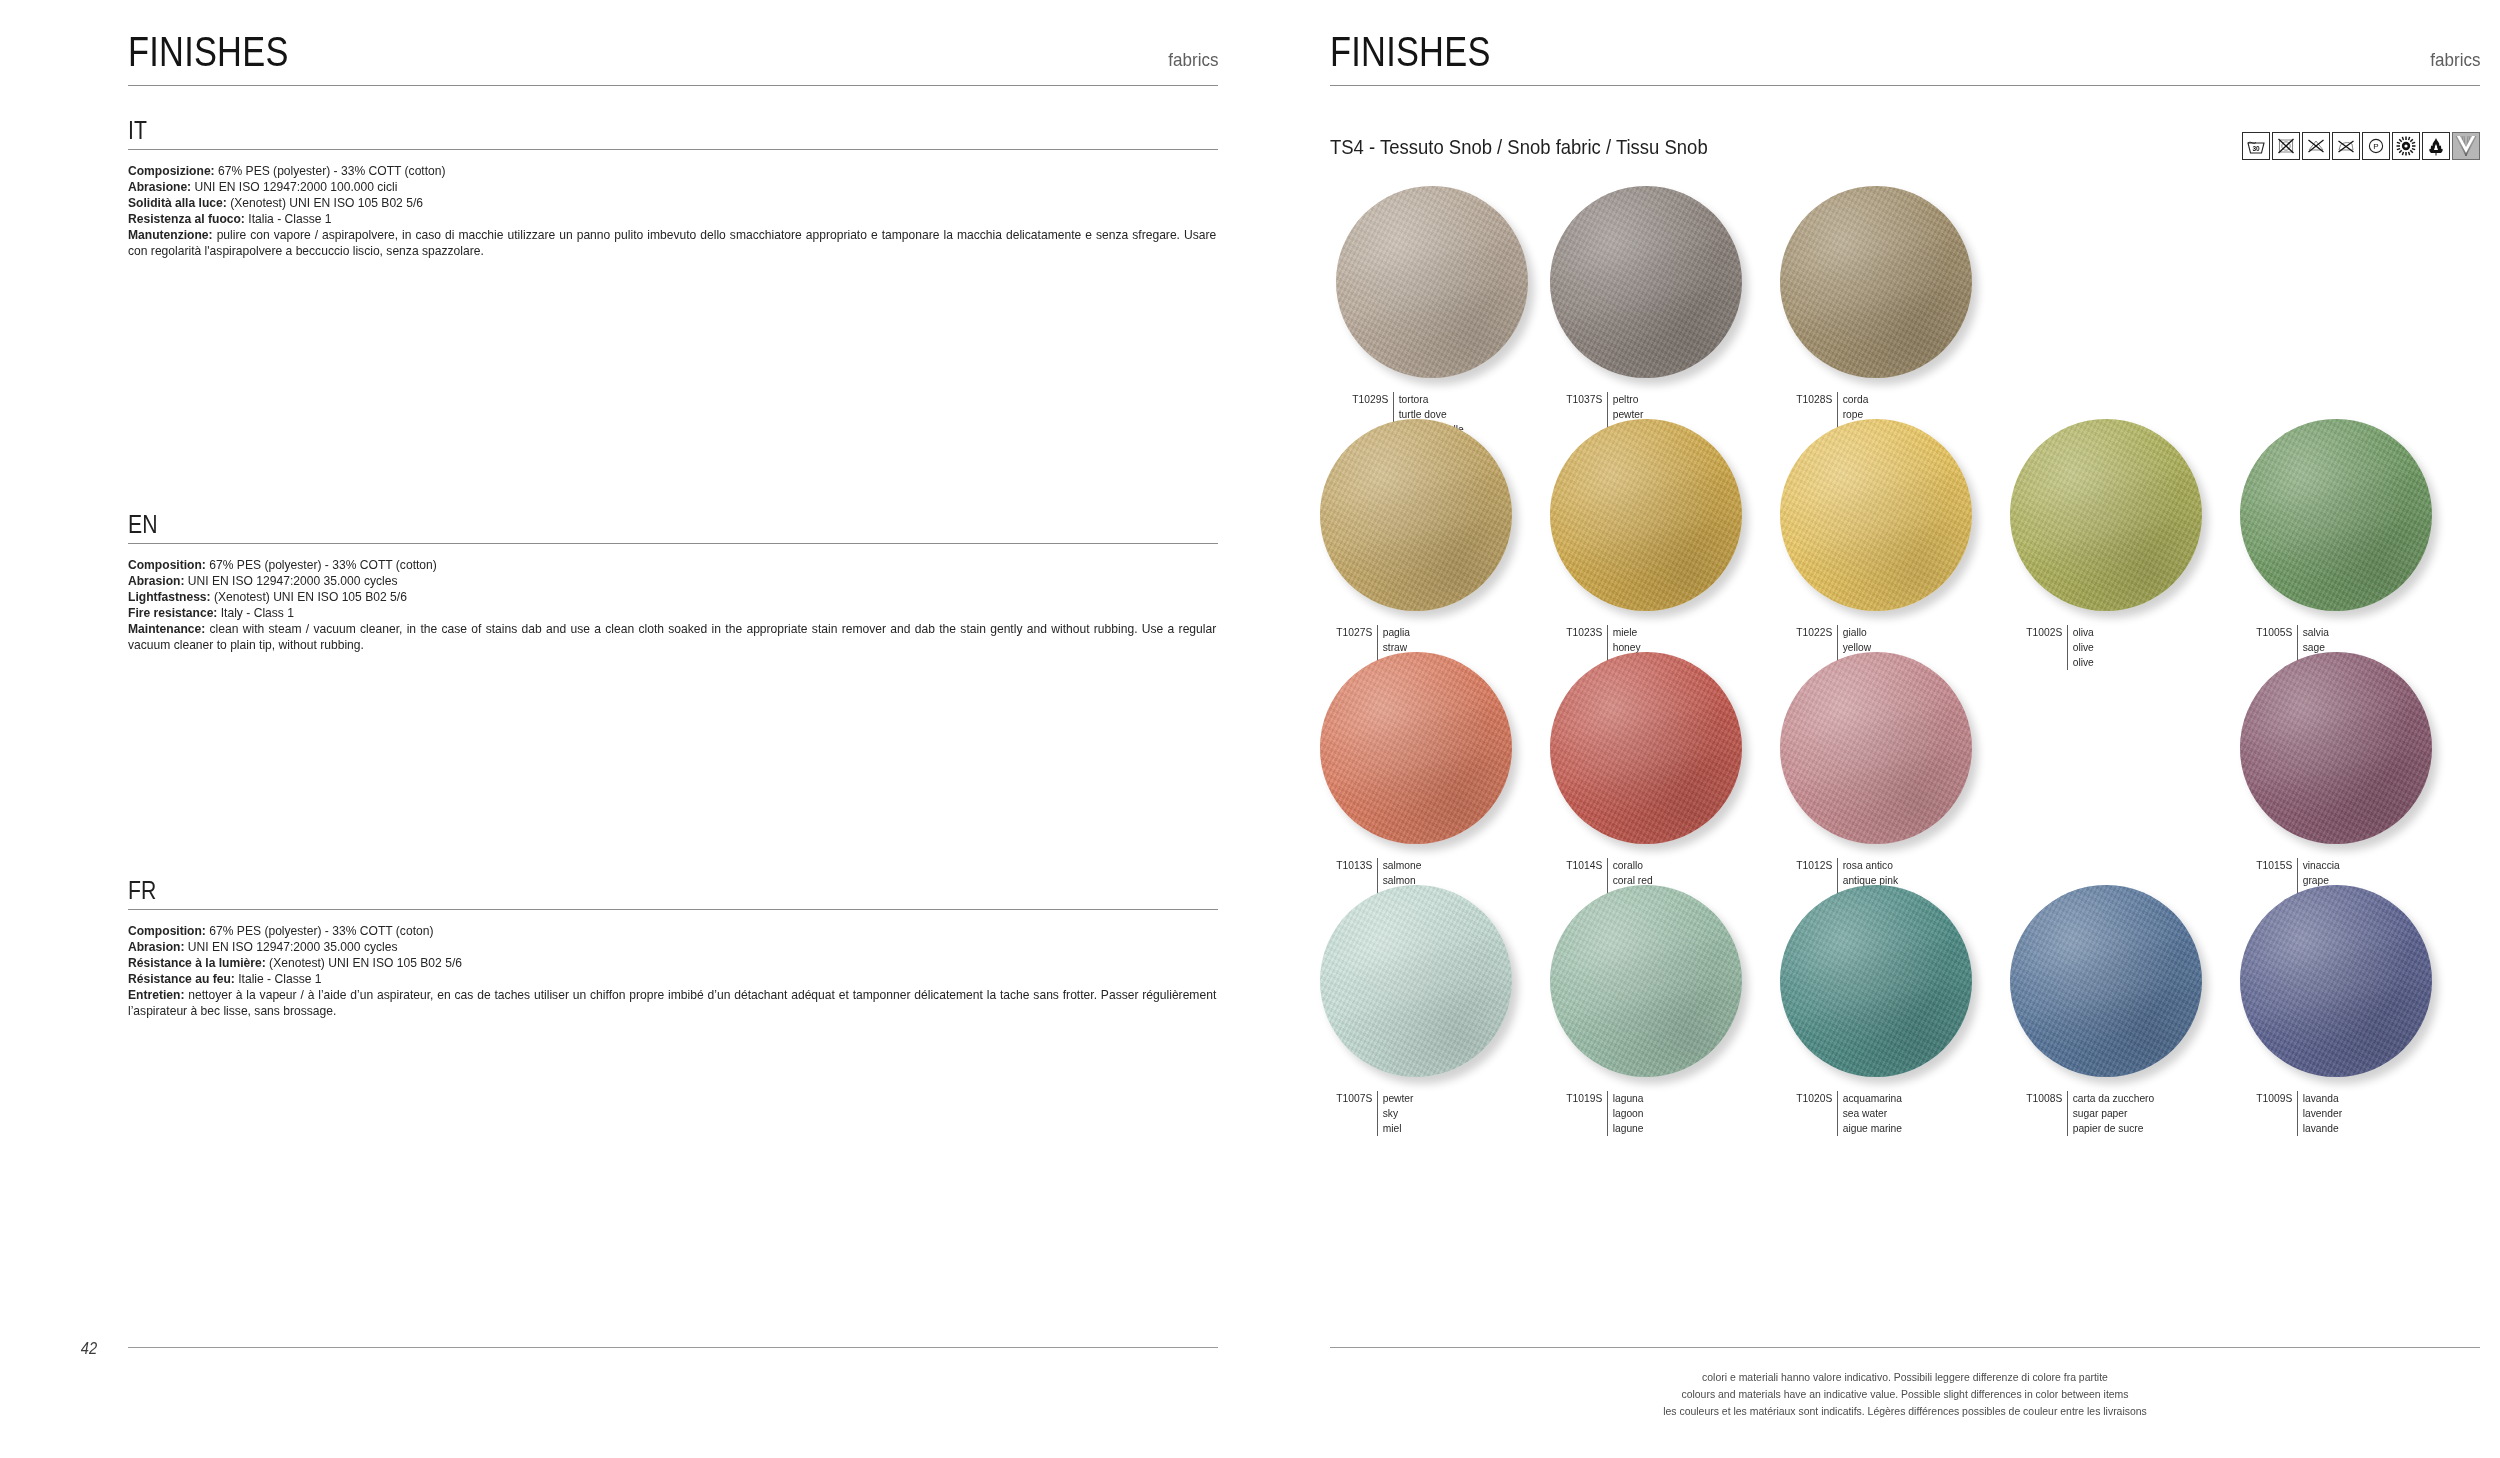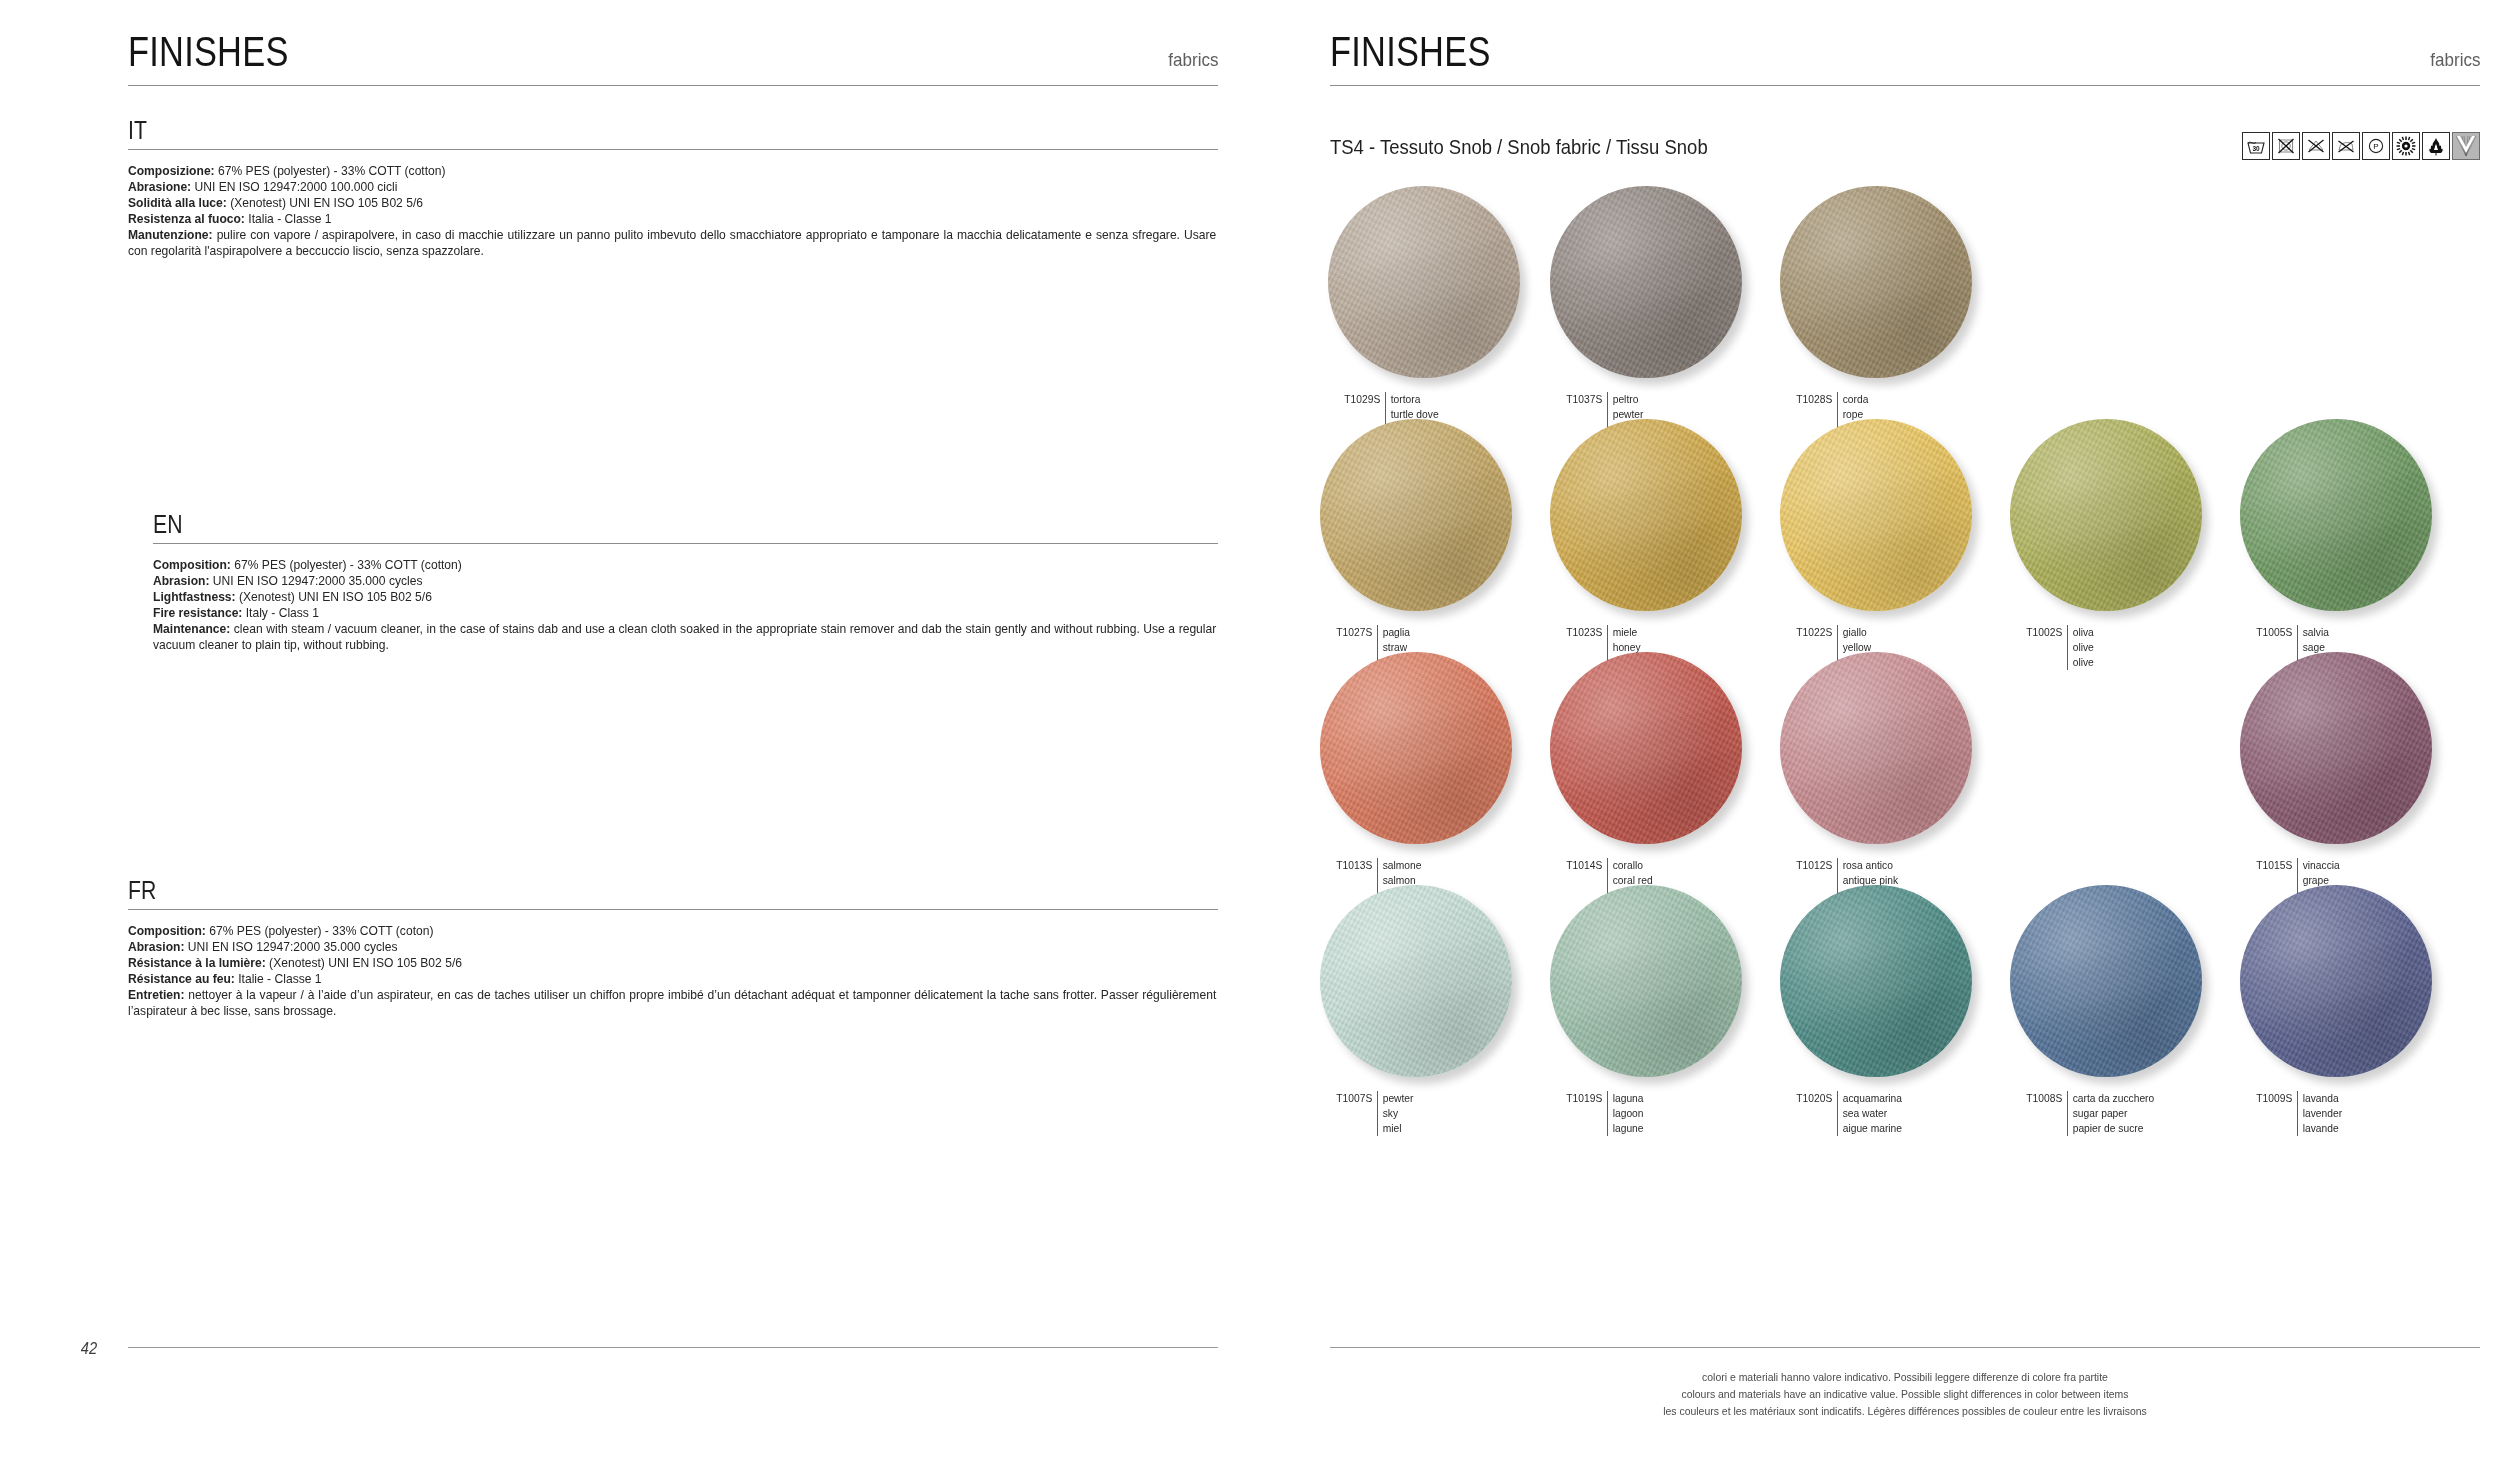--- a/index.html
+++ b/index.html
@@ -91,21 +91,21 @@
     line-height: 1.27;
     color: #252525;
     text-align: justify;
     transform: scaleX(0.96);
     transform-origin: left top;
     width: 104%;
   }
   .spec-para b { font-weight: 700; }
 
   .block-it { top: 118px; }
-  .block-en { top: 512px; margin-left: 25px; }
+  .block-en { top: 512px; }
   .block-fr { top: 878px; }
 
   
   .fabric-title {
     position: absolute;
     left: 80px;
     top: 135px;
     font-size: 21px;
     color: #1f1f1f;
     transform: scaleX(0.88);
@@ -360,21 +360,21 @@
               <line x1="13" y1="1" x2="11" y2="21"></line>
           </g>
           <path d="M2 1 L11 18 L20 1 L17 1 L11 12 L5 1 Z" fill="#ffffff"></path>
         </svg>
       </div>
     </div>
 
     <div class="swatch-grid">
 
       <div class="swatch-row">
-        <div class="swatch-cell" style="left:8px">
+        <div class="swatch-cell" style="left:16px">
           <div class="swatch-disc" style="background-color: rgb(183, 168, 152);"></div>
           <div class="swatch-caption">
             <div class="swatch-code">T1029S</div>
             <div class="swatch-names">
               <div>tortora</div>
               <div>turtle dove</div>
               <div>gris tourterelle</div>
             </div>
           </div>
         </div>

